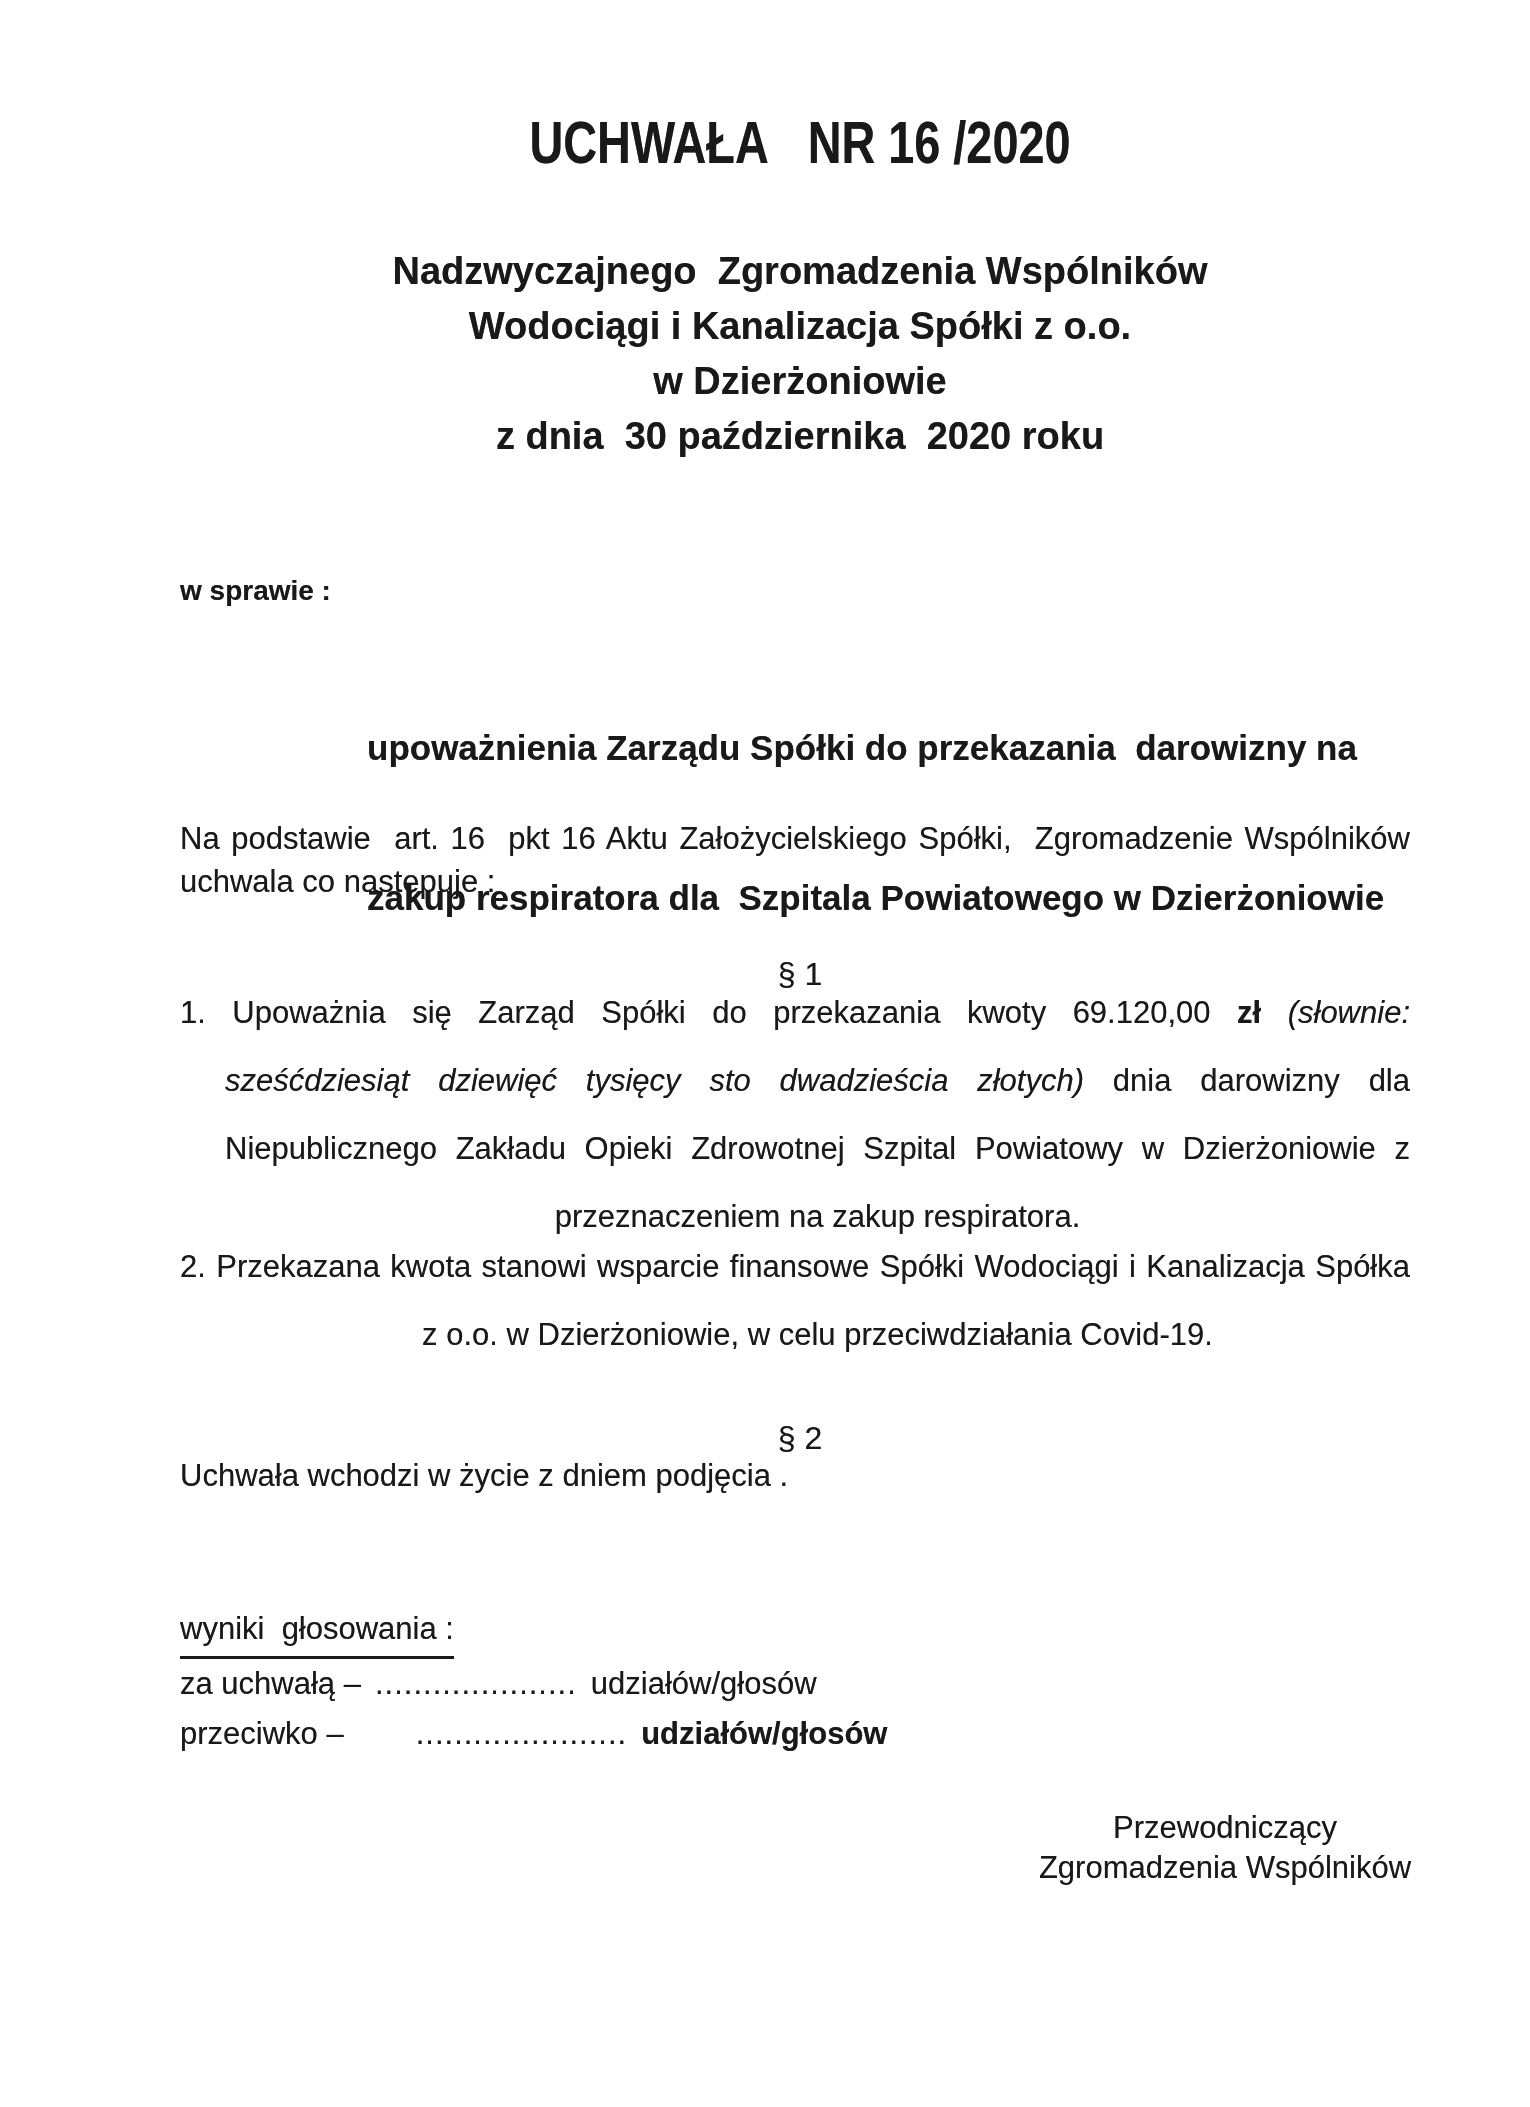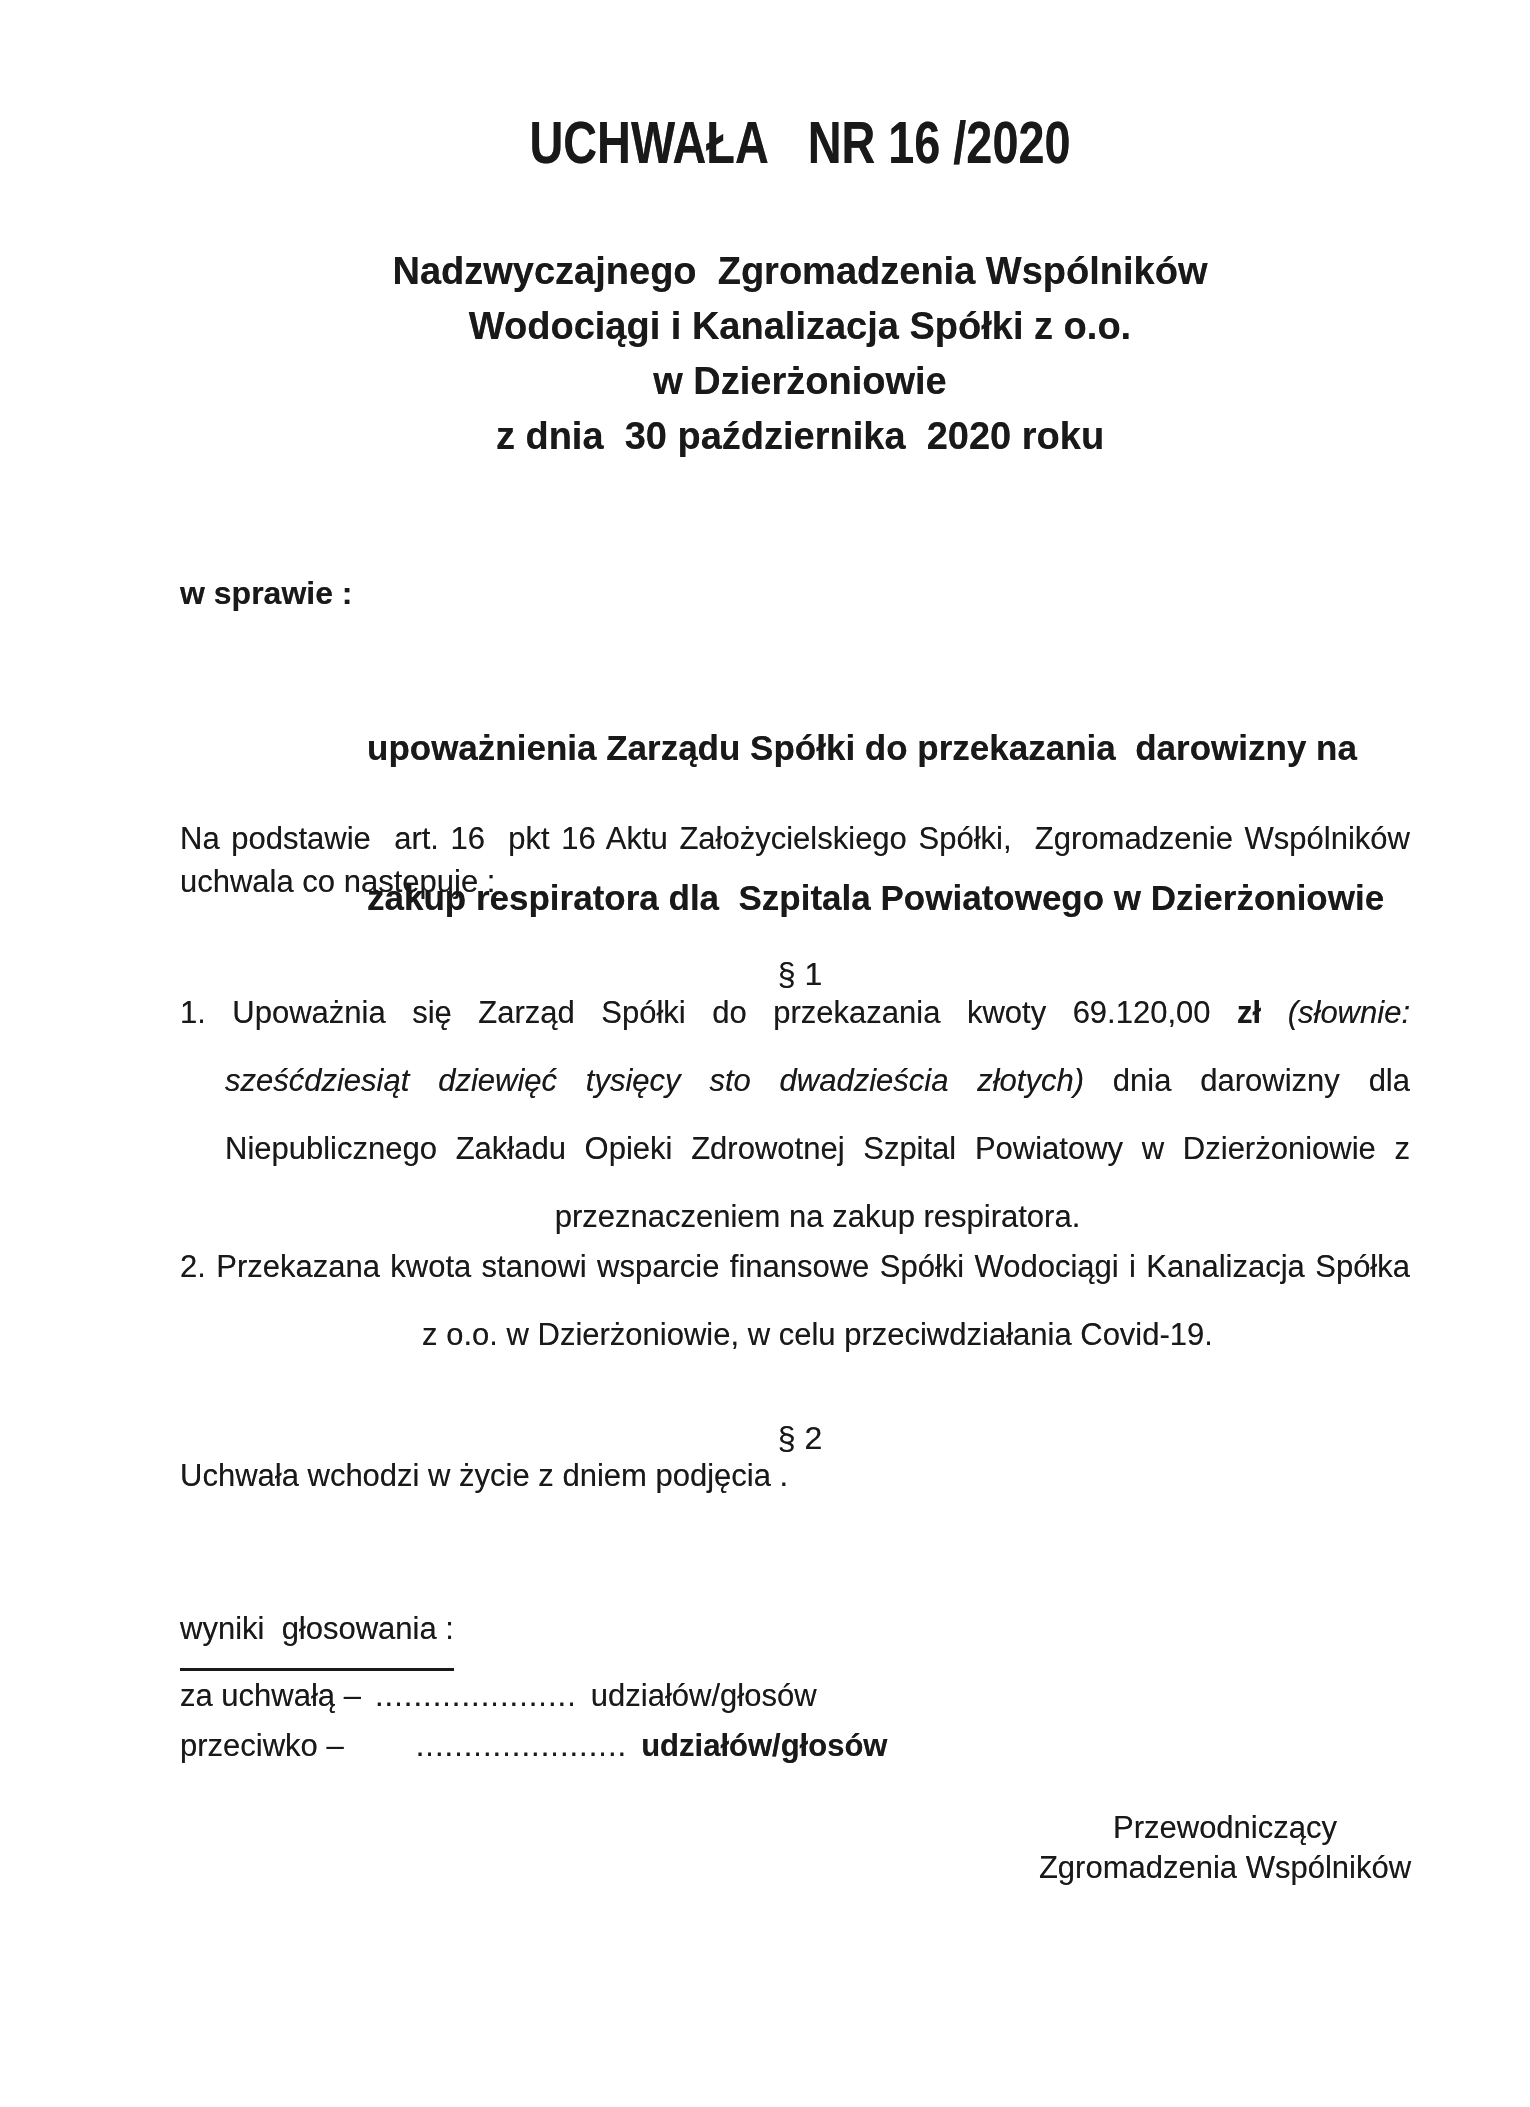--- a/index.html
+++ b/index.html
@@ -14,36 +14,36 @@
   .title {
     left:0; top:110px; width:1600px; text-align:center;
     font-size:60px; font-weight:700; line-height:66px;
     transform:scaleX(0.78); transform-origin:800px 0;
     white-space:pre;
   }
   .subtitle {
     left:0; top:244px; width:1600px; text-align:center;
     font-size:38px; font-weight:700; line-height:55px;
   }
-  .subject-label { left:180px; top:575px; font-size:32px; font-weight:700; white-space:pre; }
+  .subject-label { left:180px; top:575px; font-size:28px; font-weight:700; white-space:pre; }
   .subject-lines { left:367px; top:623px; font-size:35px; font-weight:700; line-height:50px; white-space:pre; }
   .preamble { left:180px; top:817px; width:1230px; font-size:31px; line-height:43px; }
   .sec-head { left:0; top:956px; width:1600px; text-align:center; font-size:32px; }
   .sec-head2 { left:0; top:1420px; width:1600px; text-align:center; font-size:32px; }
   .list { width:1230px; font-size:31px; line-height:68px; }
   .item1 { left:180px; top:979px; }
   .item2 { left:180px; top:1233px; }
   .jline { text-align:justify; text-align-last:justify; }
   .cont { padding-left:45px;text-align:center; }
   .it { font-style:italic; }
   .b { font-weight:700; }
   .effective { left:180px; top:1458px; font-size:31px; white-space:pre; }
   .vote { left:180px; top:1604px; font-size:31px; line-height:50px; }
   .vote-head-text {
-    display:inline-block; border-bottom:3px solid #191919; padding-bottom:14px;
+    display:inline-block; border-bottom:3px solid #191919; padding-bottom:2px;
     white-space:pre;
   }
   .vote-row { white-space:pre; }
   .dots { margin:0 14px; letter-spacing:1px; }
   .vote-row.r2 .dots { margin-left:72px; }
   .vote-row.r2 .suffix { font-weight:700; }
   .signature { left:1020px; top:1800px; width:410px; text-align:center; font-size:31px; line-height:40px;margin-top:8px; }
 </style>
 </head>
 <body>

